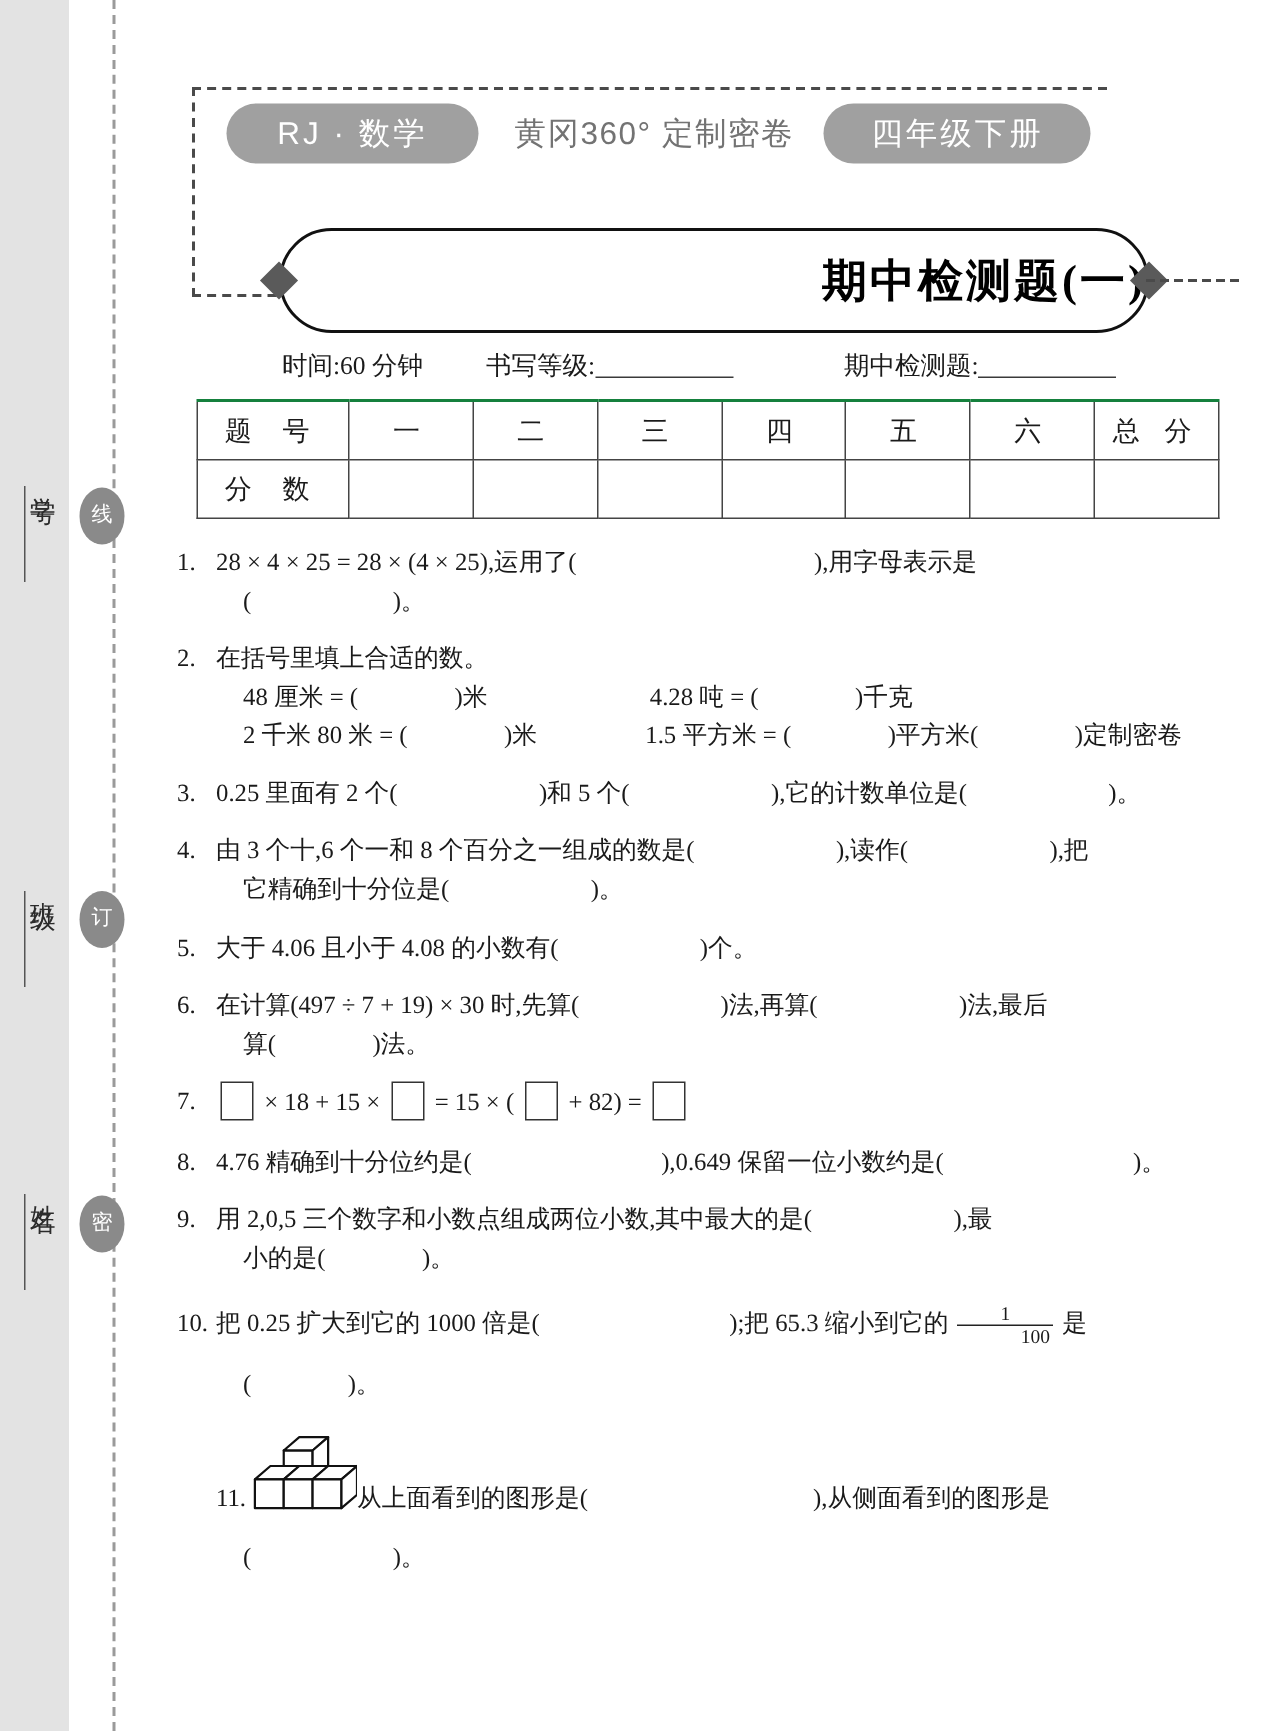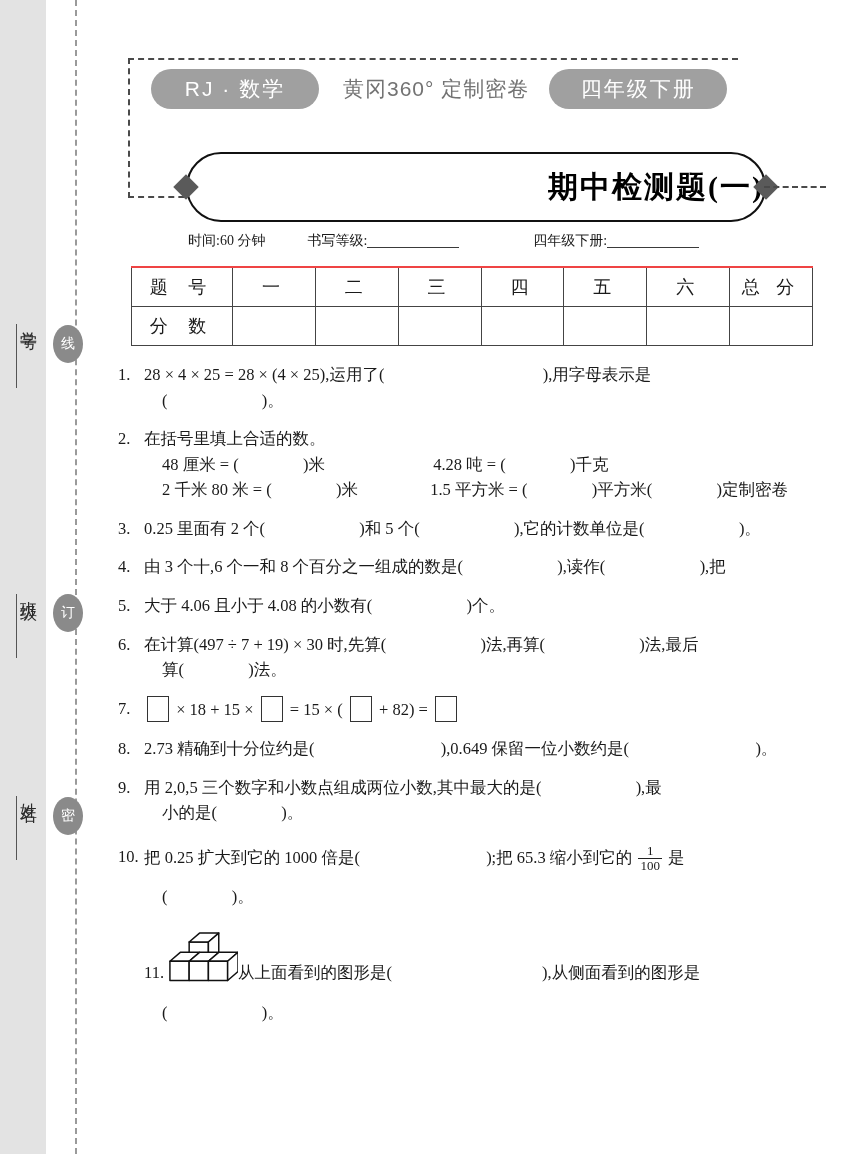--- a/index.html
+++ b/index.html
@@ -157,23 +157,23 @@
     top: 34px; left: 578px;
     width: 62px; height: 0;
     border-top: 2px dashed #4a4a4a;
   }
 
   
   .meta-line {
     position: absolute;
     left: 92px; top: 216px;
     width: 660px;
-    font-size: 14px;
+    font-size: 17px;
     display: flex;
-    align-items: flex-start;
+    align-items: center;
   }
   .meta-item { white-space: nowrap; }
   .meta-gap-a { width: 42px; }
   .meta-gap-b { width: 74px; }
   .uline {
     display: inline-block;
     border-bottom: 1px solid #3a3a3a;
     width: 92px;
     height: 15px;
     vertical-align: bottom;
@@ -190,21 +190,21 @@
   .score-table td {
     border: 1px solid #444;
     height: 38px;
     text-align: center;
     font-size: 18px;
     letter-spacing: 6px;
     padding: 0;
     color: #1a1a1a;
   }
   .score-table td.lbl { width: 100px; letter-spacing: 8px; }
-  .score-table tr.outer td { border-top: 2px solid #ef4444; }
+  .score-table tr.outer td { border-top: 2px solid #15803d; }
 
   
   .qbody {
     position: absolute;
     left: 22px; top: 346px;
     width: 730px;
     font-size: 16.5px;
     line-height: 1.0;
   }
   .sec-head {
@@ -243,21 +243,21 @@
   }
   .frac {
     display: inline-block;
     vertical-align: -7px;
     text-align: center;
     font-size: 13px;
     line-height: 1.05;
     margin: 0 2px;
   }
   .frac .n { display: block; border-bottom: 1.2px solid #222; padding: 0 2px; }
-  .frac .d { display: block; padding: 0 2px; }
+  .frac .d { display: block; padding: 0 2px; margin-left: 40px; }
 
   .q11-row {
     display: flex;
     align-items: flex-end;
   }
   .cube-fig {
     width: 74px;
     height: 58px;
     flex: 0 0 auto;
     margin-bottom: -2px;
@@ -306,21 +306,21 @@
     <div class="diamond dia-r"></div>
     <div class="title-tail"></div>
   </div>
 
   <div class="meta-line">
     <span class="meta-item">时间:60 分钟</span>
     <span class="meta-gap-a"></span>
     <span class="meta-item">书写等级:</span>
     <span class="uline"></span>
     <span class="meta-gap-b"></span>
-    <span class="meta-item">四年级下册:</span>
+    <span class="meta-item">期中检测题:</span>
     <span class="uline"></span>
   </div>
 
   <table class="score-table">
     <tbody>
         <tr class="outer">
       <td class="lbl">题 号</td>
       <td>一</td>
       <td>二</td>
       <td>三</td>
@@ -393,20 +393,25 @@
       <span>)。</span>
     </div>
 
     <div class="q">
       <span class="num">4.</span>
       <span>由 3 个十,6 个一和 8 个百分之一组成的数是(</span>
       <span class="blank-m"></span>
       <span>),读作(</span>
       <span class="blank-m"></span>
       <span>),把</span>
+      <div class="sub">
+        <span>它精确到十分位是(</span>
+        <span class="blank-m"></span>
+        <span>)。</span>
+      </div>
     </div>
 
     <div class="q">
       <span class="num">5.</span>
       <span>大于 4.06 且小于 4.08 的小数有(</span>
       <span class="blank-m"></span>
       <span>)个。</span>
     </div>
 
     <div class="q">
@@ -429,21 +434,21 @@
       <span>× 18 + 15 ×</span>
       <span class="ebox"></span>
       <span>= 15 × (</span>
       <span class="ebox"></span>
       <span>+ 82) =</span>
       <span class="ebox"></span>
     </div>
 
     <div class="q" style="margin-top:14px;">
       <span class="num">8.</span>
-      <span>2.73 精确到十分位约是(</span>
+      <span>4.76 精确到十分位约是(</span>
       <span class="blank-l"></span>
       <span>),0.649 保留一位小数约是(</span>
       <span class="blank-l"></span>
       <span>)。</span>
     </div>
 
     <div class="q">
       <span class="num">9.</span>
       <span>用 2,0,5 三个数字和小数点组成两位小数,其中最大的是(</span>
       <span class="blank-m"></span>

